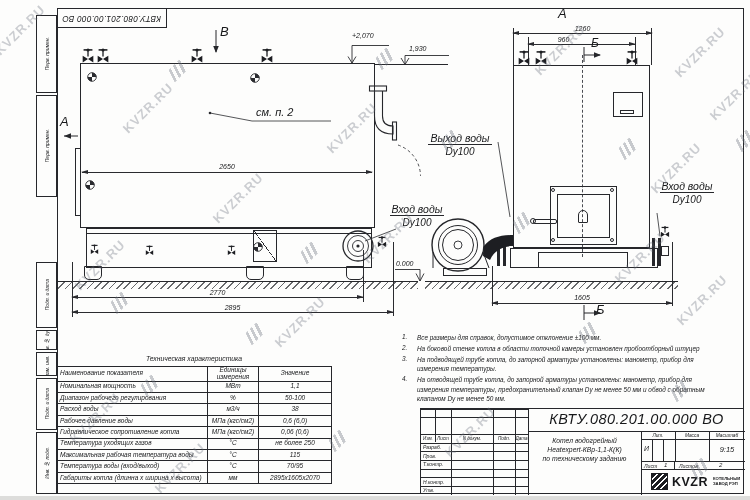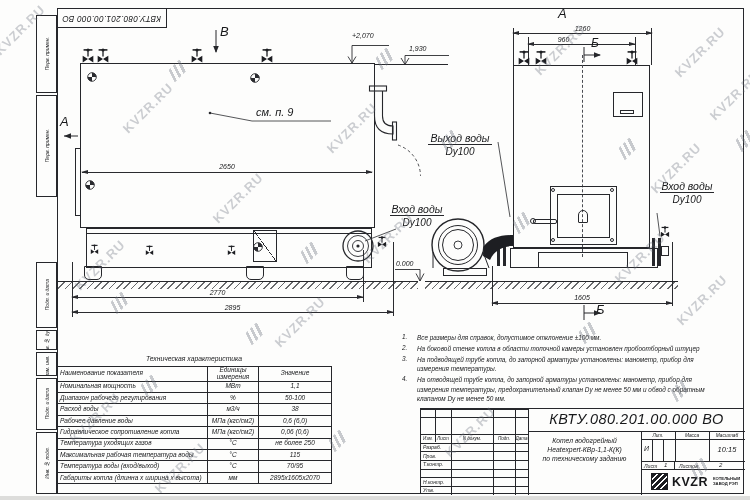--- a/index.html
+++ b/index.html
@@ -230,21 +230,21 @@
   <div class="dim" style="left:528px;top:43.5px;width:107px"></div>
   <div class="dlab" style="left:510px;top:35.5px;width:107px">960</div>
   <div class="dim" style="left:492px;top:302.5px;width:180px"></div>
   <div class="dlab" style="left:492px;top:293.5px;width:180px">1605</div>
 
   <div class="t" style="left:60px;top:114px;font-size:13px">А</div>
   <div class="t" style="left:220px;top:24px;font-size:13px">В</div>
   <div class="t" style="left:558px;top:6px;font-size:13px">А</div>
   <div class="t" style="left:591px;top:36px;font-size:12px">Б</div>
   <div class="t" style="left:596px;top:302px;font-size:13px">Б</div>
-  <div class="t" style="left:256px;top:106px;font-size:11px">см. п. 9</div>
+  <div class="t" style="left:256px;top:106px;font-size:11px">см. п. 2</div>
   <div class="t" style="left:352px;top:32px;font-size:7px">+2,070</div>
   <div class="t" style="left:409px;top:45px;font-size:7px">1,930</div>
   <div class="t" style="left:396px;top:260px;font-size:7px">0.000</div>
 
   <div class="nlab" style="left:419px;top:128px;width:82px">
     <span class="l1">Выход воды</span>
     <span class="l2">Dy100</span>
   </div>
   <div class="nlab" style="left:381px;top:199px;width:72px">
     <span class="l1">Вход воды</span>
@@ -374,21 +374,21 @@
     <div class="tb-t" style="left:107px;top:27px;width:113px;text-align:center;font-size:6.8px;line-height:9px;white-space:normal">
       <span style="display:block">Котел водогрейный</span>
       <span style="display:block">Heatexpert-КВр-1,1-К(К)</span>
       <span style="display:block">по техническому заданию</span>
     </div>
 
     <div class="tb-t" style="left:220px;top:23.5px;width:34px;text-align:center;font-size:4.8px">Лит.</div>
     <div class="tb-t" style="left:254px;top:23.5px;width:34px;text-align:center;font-size:4.8px">Масса</div>
     <div class="tb-t" style="left:288px;top:23.5px;width:36px;text-align:center;font-size:4.8px">Масштаб</div>
     <div class="tb-t" style="left:220px;top:36px;width:11px;text-align:center;font-size:7px">И</div>
-    <div class="tb-t" style="left:288px;top:35.5px;width:36px;text-align:center;font-size:7.5px">10:15</div>
+    <div class="tb-t" style="left:288px;top:35.5px;width:36px;text-align:center;font-size:7.5px">9:15</div>
     <div class="tb-t" style="left:223px;top:53.5px;font-size:5.2px">Лист</div>
     <div class="tb-t" style="left:243px;top:53px;font-size:6px">1</div>
     <div class="tb-t" style="left:258px;top:53.5px;font-size:5.2px">Листов</div>
     <div class="tb-t" style="left:298px;top:53px;font-size:6px">2</div>
 
     <div class="logo-sq" style="left:230px;top:64px"></div>
     <div class="tb-t" style="left:251px;top:66px;font-size:12.5px;font-weight:bold;font-style:normal;letter-spacing:.5px">KVZR</div>
     <div class="tb-t" style="left:292px;top:66.5px;font-size:4.2px;line-height:5.4px;font-style:normal;font-weight:bold">
       <span style="display:block">КОТЕЛЬНЫЙ</span>
       <span style="display:block">ЗАВОД РЭП</span>

